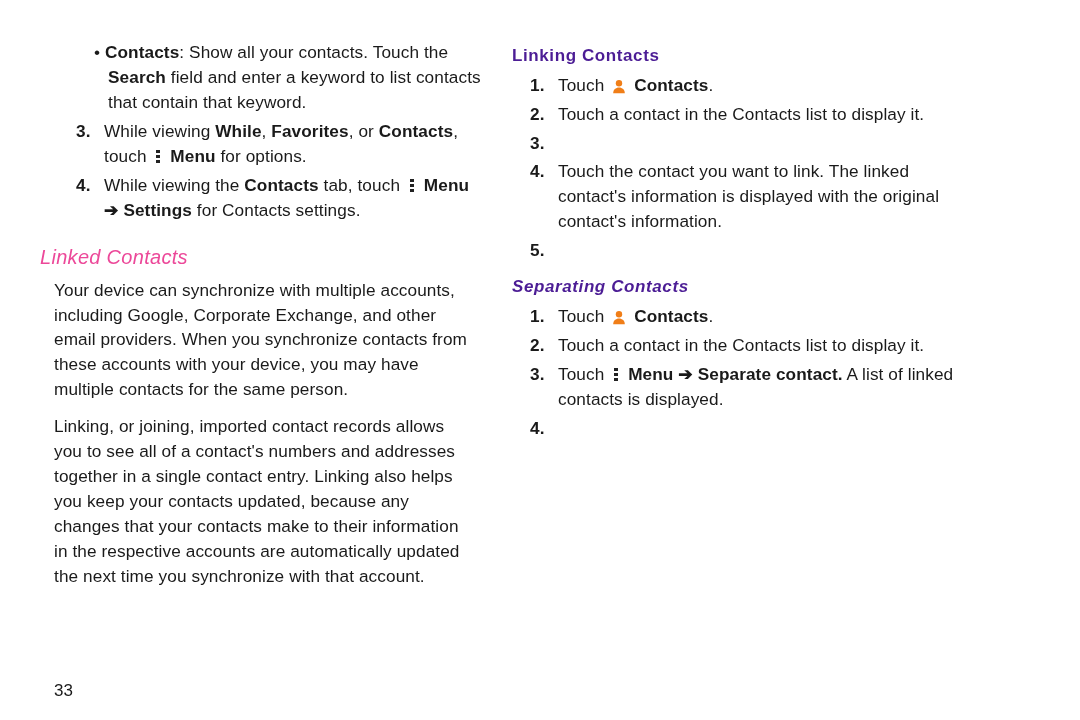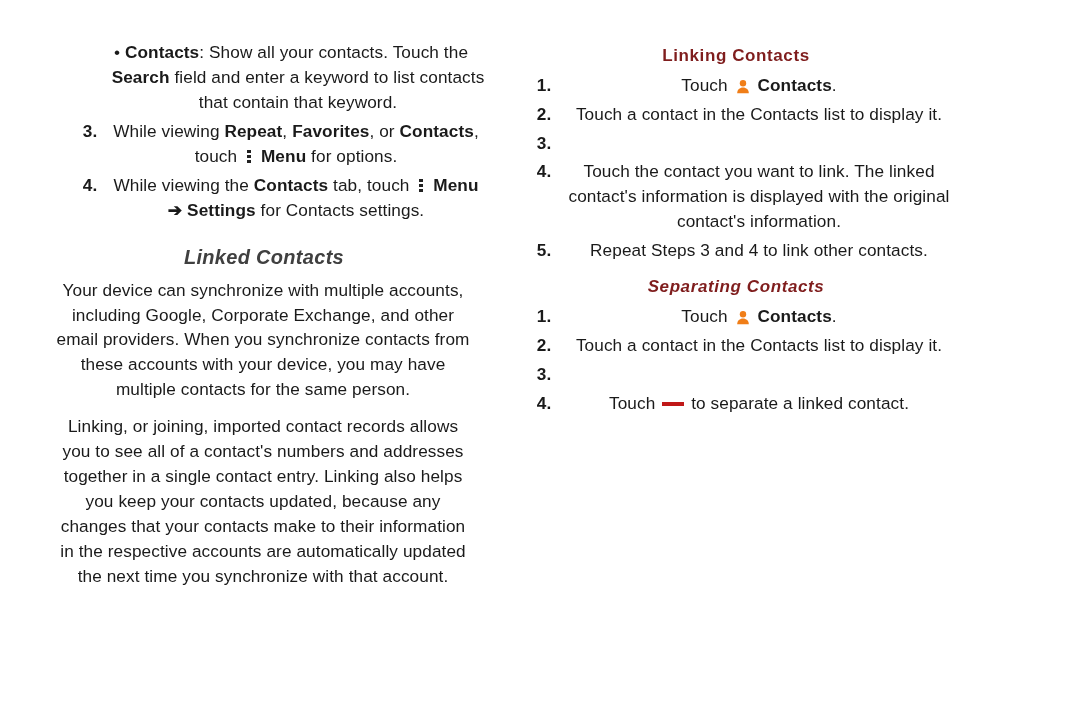--- a/index.html
+++ b/index.html
@@ -13,21 +13,20 @@
   .cols{
     display:flex;
     flex-direction:row;
     gap:24px;
   }
   .col{
     flex:1;
     font-size:17.2px;
     line-height:1.45;
     letter-spacing:0.1px;
-    text-align:center;
   }
   .indent-bullet{
     padding-left:68px;
     text-indent:-14px;
     margin:0 0 4px 0;
   }
   .ol-item{
     display:flex;
     flex-direction:row;
     padding-left:36px;
@@ -36,29 +35,29 @@
   .ol-item .num{
     width:28px;
     flex:0 0 28px;
     font-weight:700;
   }
   .ol-item .txt{flex:1;}
   .ol-item.r{
     padding-left:18px;
   }
   .h-sec{
-    color:#404040;
-    font-weight:700;
+    color:#ec4899;
+    font-weight:400;
     font-style:italic;
     font-size:20px;
     letter-spacing:0.3px;
     margin:20px 0 6px 0;
   }
   .h-sub{
-    color:#7f1d1d;
+    color:#4c1d95;
     font-weight:700;
     font-size:17px;
     letter-spacing:0.6px;
     margin:4px 0 4px 0;
   }
   p.body{
     margin:0 16px 12px 0;
     padding-left:14px;
   }
   .page-num{
@@ -82,21 +81,21 @@
 
   <div class="col">
 
     <p class="indent-bullet">
       • <span class="b">Contacts</span><span>: Show all your contacts. Touch the </span><span class="b">Search</span><span> field and enter a keyword to list contacts that contain that keyword.</span>
     </p>
 
     <div class="ol-item">
       <div class="num">3.</div>
       <div class="txt">
-        <span>While viewing </span><span class="b">Repeat</span><span>, </span><span class="b">Favorites</span><span>, or </span><span class="b">Contacts</span><span>, touch </span>
+        <span>While viewing </span><span class="b">While</span><span>, </span><span class="b">Favorites</span><span>, or </span><span class="b">Contacts</span><span>, touch </span>
         <span class="ico"><svg width="10" height="16" viewBox="0 0 10 16">
               <rect x="3" y="1" width="4" height="3" fill="#222"></rect>
               <rect x="3" y="6" width="4" height="3" fill="#222"></rect>
               <rect x="3" y="11" width="4" height="3" fill="#222"></rect>
             </svg></span>
         <span class="b">Menu</span><span> for options.</span>
       </div>
     </div>
 
     <div class="ol-item">
@@ -110,20 +109,21 @@
             </svg></span>
         <span class="b">Menu ➔ Settings</span><span> for Contacts settings.</span>
       </div>
     </div>
 
     <div class="h-sec">Linked Contacts</div>
 
     <p class="body">Your device can synchronize with multiple accounts, including Google, Corporate Exchange, and other email providers. When you synchronize contacts from these accounts with your device, you may have multiple contacts for the same person.</p>
     <p class="body">Linking, or joining, imported contact records allows you to see all of a contact's numbers and addresses together in a single contact entry. Linking also helps you keep your contacts updated, because any changes that your contacts make to their information in the respective accounts are automatically updated the next time you synchronize with that account.</p>
 
+    <div class="page-num">33</div>
   </div>
 
   <div class="col">
 
     <div class="h-sub">Linking Contacts</div>
 
     <div class="ol-item r">
       <div class="num">1.</div>
       <div class="txt">
         <span>Touch </span>
@@ -144,21 +144,20 @@
       <div class="num">3.</div>
     </div>
 
     <div class="ol-item r">
       <div class="num">4.</div>
       <div class="txt">Touch the contact you want to link. The linked contact's information is displayed with the original contact's information.</div>
     </div>
 
     <div class="ol-item r">
       <div class="num">5.</div>
-      <div class="txt">Repeat Steps 3 and 4 to link other contacts.</div>
     </div>
 
     <div class="h-sub" style="margin-top:12px;font-style:italic;">Separating Contacts</div>
 
     <div class="ol-item r">
       <div class="num">1.</div>
       <div class="txt">
         <span>Touch </span>
         <span class="ico"><svg width="16" height="16" viewBox="0 0 16 16">
               <circle cx="8" cy="5.2" r="3.2" fill="#f07e18"></circle>
@@ -168,27 +167,29 @@
       </div>
     </div>
 
     <div class="ol-item r">
       <div class="num">2.</div>
       <div class="txt">Touch a contact in the Contacts list to display it.</div>
     </div>
 
     <div class="ol-item r">
       <div class="num">3.</div>
+      <div class="txt">
+        <span>Touch </span>
+        <span class="ico"><svg width="10" height="16" viewBox="0 0 10 16">
+              <rect x="3" y="1" width="4" height="3" fill="#222"></rect>
+              <rect x="3" y="6" width="4" height="3" fill="#222"></rect>
+              <rect x="3" y="11" width="4" height="3" fill="#222"></rect>
+            </svg></span>
+        <span class="b">Menu ➔ Separate contact.</span><span> A list of linked contacts is displayed.</span>
+      </div>
     </div>
 
     <div class="ol-item r">
       <div class="num">4.</div>
-      <div class="txt">
-        <span>Touch </span>
-        <span class="ico"><svg width="22" height="10" viewBox="0 0 22 10">
-              <rect x="0" y="3" width="22" height="4" fill="#c01818"></rect>
-            </svg></span>
-        <span> to separate a linked contact.</span>
-      </div>
     </div>
 
   </div>
 </div>
 
 </body></html>

